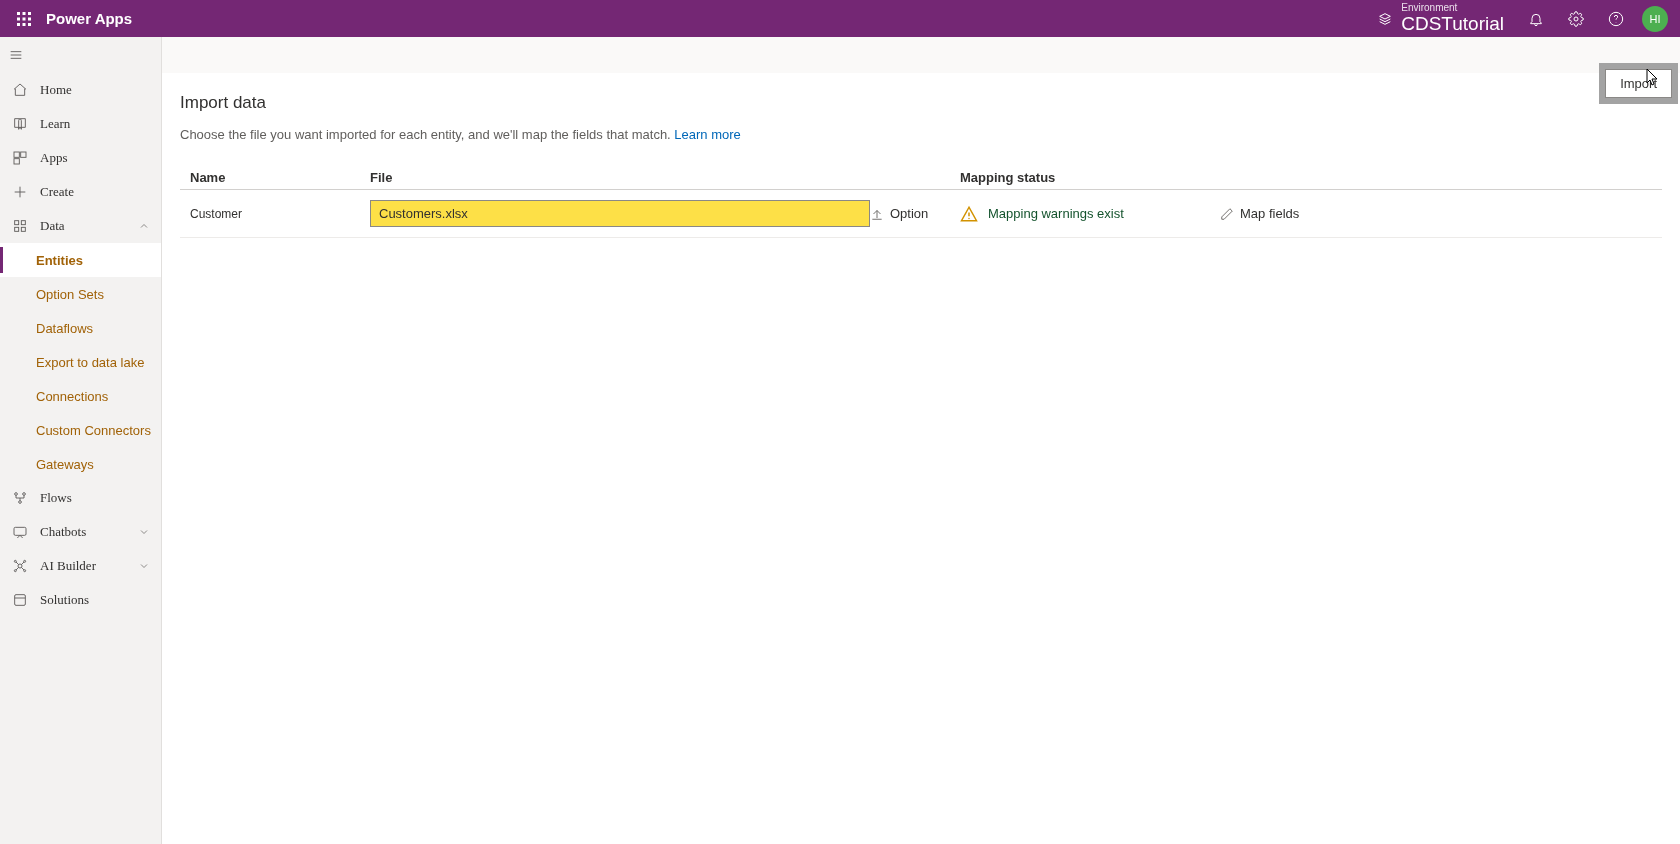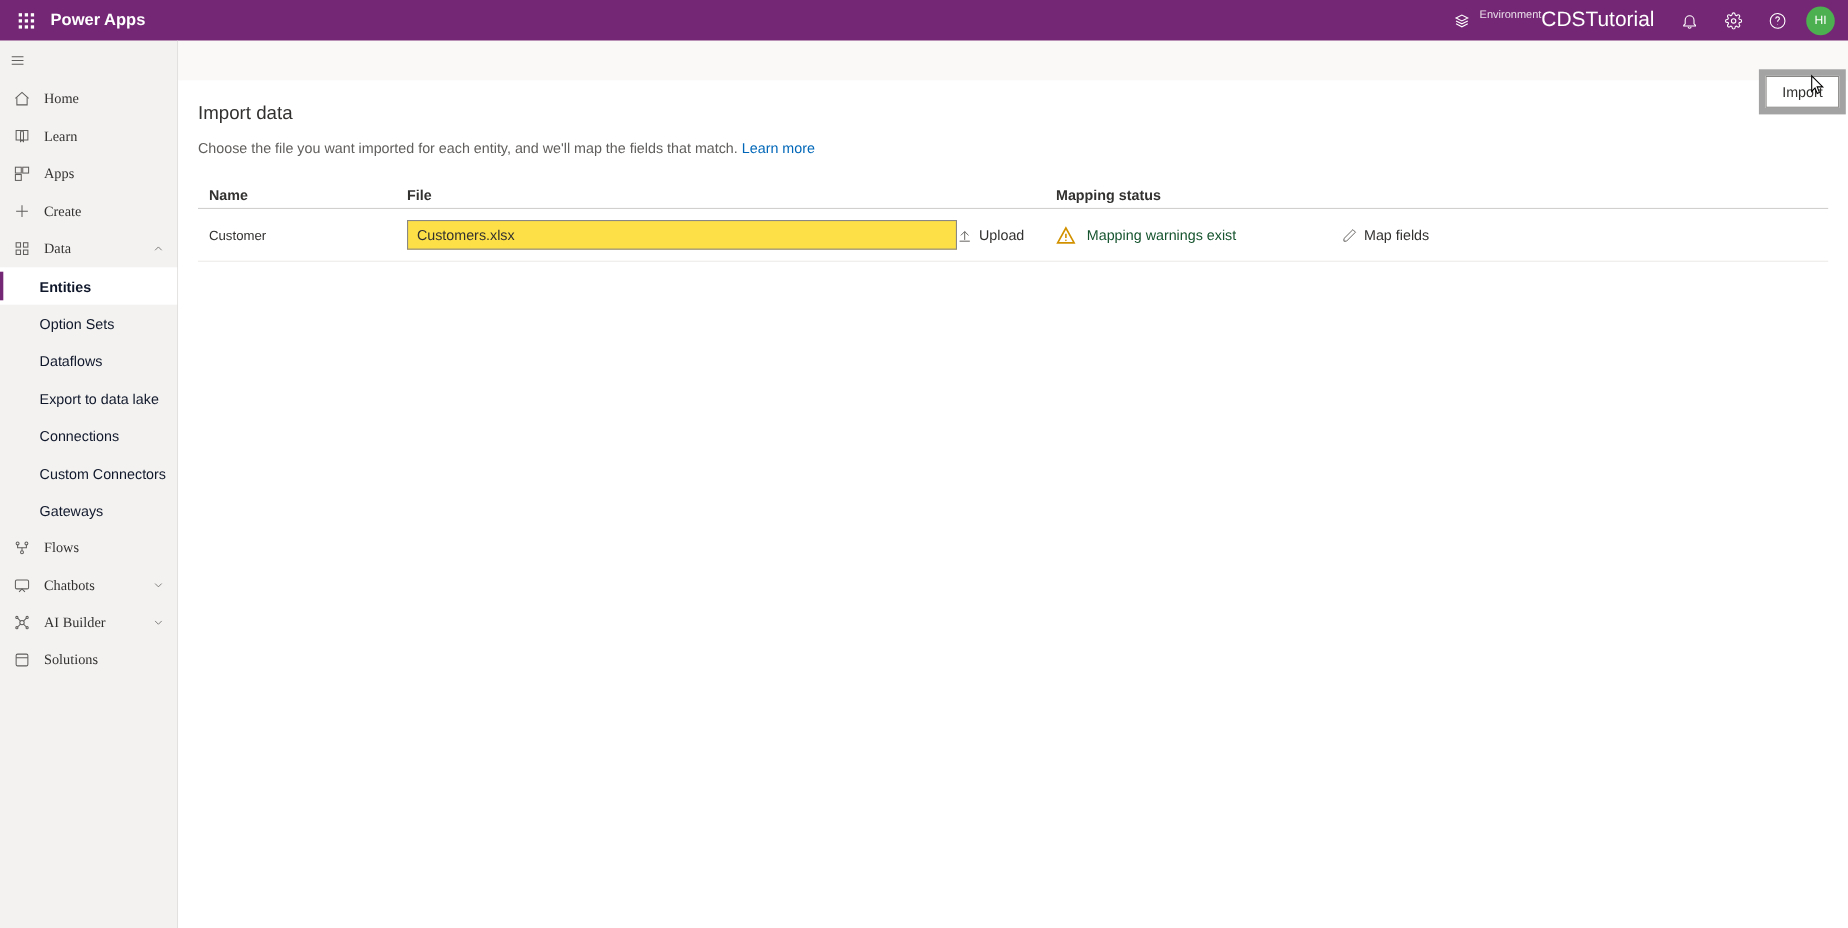--- a/index.html
+++ b/index.html
@@ -5,36 +5,36 @@
   * { box-sizing: border-box; margin: 0; padding: 0; }
   html, body { height: 100%; font-family: "Segoe UI", Arial, sans-serif; font-size: 13px; color: #333; background: #faf9f8; }
   body { display: flex; flex-direction: column; width: 1680px; height: 844px; overflow: hidden; }
 
   
   .header { background: #742774; color: #fff; height: 37px; display: flex; align-items: center; padding: 0 6px; }
   .header .waffle { width: 36px; display:flex; align-items:center; justify-content:center; height:37px; cursor:pointer; }
   .header .app-title { font-size: 15px; font-weight: 600; margin-left: 4px; }
   .header .spacer { flex: 1; }
   .header .env-block { display:flex; align-items:center; gap:8px; padding: 0 12px; cursor:pointer; }
-  .header .env-block .env-text { display:flex; flex-direction: row; line-height: 1.15; }
+  .header .env-block .env-text { display:flex; flex-direction: column; line-height: 1.15; }
   .header .env-block .env-label { font-size: 10px; opacity: 0.85; }
   .header .env-block .env-name  { font-size: 19px; }
   .header .hicon { width:40px; height:37px; display:flex; align-items:center; justify-content:center; cursor:pointer; }
   .header .avatar { width:26px; height:26px; border-radius:50%; background:#4caf50; color:#fff; display:flex; align-items:center; justify-content:center; font-size:11px; font-weight:400; margin: 0 6px; cursor:pointer; }
 
   
   .shell { flex:1; display:flex; min-height:0; }
 
   
   .nav { width:162px; background:#f3f2f1; border-right:1px solid #e1dfdd; display:flex; flex-direction:column; font-size:13px; color:#323130; }
   .nav .hamburger-row { height:36px; display:flex; align-items:center; padding:0 8px; cursor:pointer; border-bottom: 1px solid transparent; }
   .nav .nav-item { height:34px; display:flex; align-items:center; padding:0 10px 0 12px; cursor:pointer; gap:12px; color:#323130;font-family:Liberation Serif, serif; }
   .nav .nav-item .label { flex:1; }
   .nav .nav-item .chev { width:14px; display:flex; justify-content:center; color:#605e5c; }
-  .nav .sub-item { height:34px; display:flex; align-items:center; padding-left:36px; cursor:pointer; color:#0f172a; }
+  .nav .sub-item { height:34px; display:flex; align-items:center; padding-left:36px; cursor:pointer; color:#a16207; }
   .nav .sub-item.active { background:#ffffff; font-weight:600; position:relative; }
   .nav .sub-item.active::before { content:""; position:absolute; left:0; top:4px; bottom:4px; width:3px; background:#742774; }
   .nav svg { width:16px; height:16px; stroke:#605e5c; fill:none; stroke-width:1.4; }
 
   
   .main { flex:1; display:flex; flex-direction:column; background:#faf9f8; min-width:0; }
   .toolbar { height:36px; display:flex; align-items:center; justify-content:flex-end; padding:0 10px; position:relative; }
   .import-btn-highlight { position:absolute; right:2px; top:2px; border:6px solid #a3a3a3; padding:0;margin-top:24px; }
   .import-btn { background:#ffffff; border:1px solid #8a8886; color:#323130; font-size:13px; padding:6px 14px; cursor:pointer; }
   .cursor-overlay { position:absolute; right:18px; top:30px; pointer-events:none; }
@@ -274,21 +274,21 @@
           <div class="col-file">
             <input class="file-input" type="text" value="Customers.xlsx" style="">
           </div>
           <div class="col-upload">
             <span class="upload-link">
               <svg viewBox="0 0 24 24">
                   <path d="M12 19V6"></path>
                   <path d="M6 12l6-6 6 6"></path>
                   <line x1="4" y1="21" x2="20" y2="21"></line>
                 </svg>
-              <span>Upload</span>
+              <span>Option</span>
             </span>
           </div>
           <div class="col-status">
             <div class="status-cell">
               <svg class="warn-tri" viewBox="0 0 24 24">
                   <path d="M12 3L2 21h20L12 3z" fill="none" stroke="#d29200" stroke-width="2"></path>
                   <line x1="12" y1="10" x2="12" y2="15" stroke="#d29200" stroke-width="2"></line>
                   <circle cx="12" cy="18" r="1" fill="#d29200"></circle>
                 </svg>
               <span class="warn-text">Mapping warnings exist</span>

